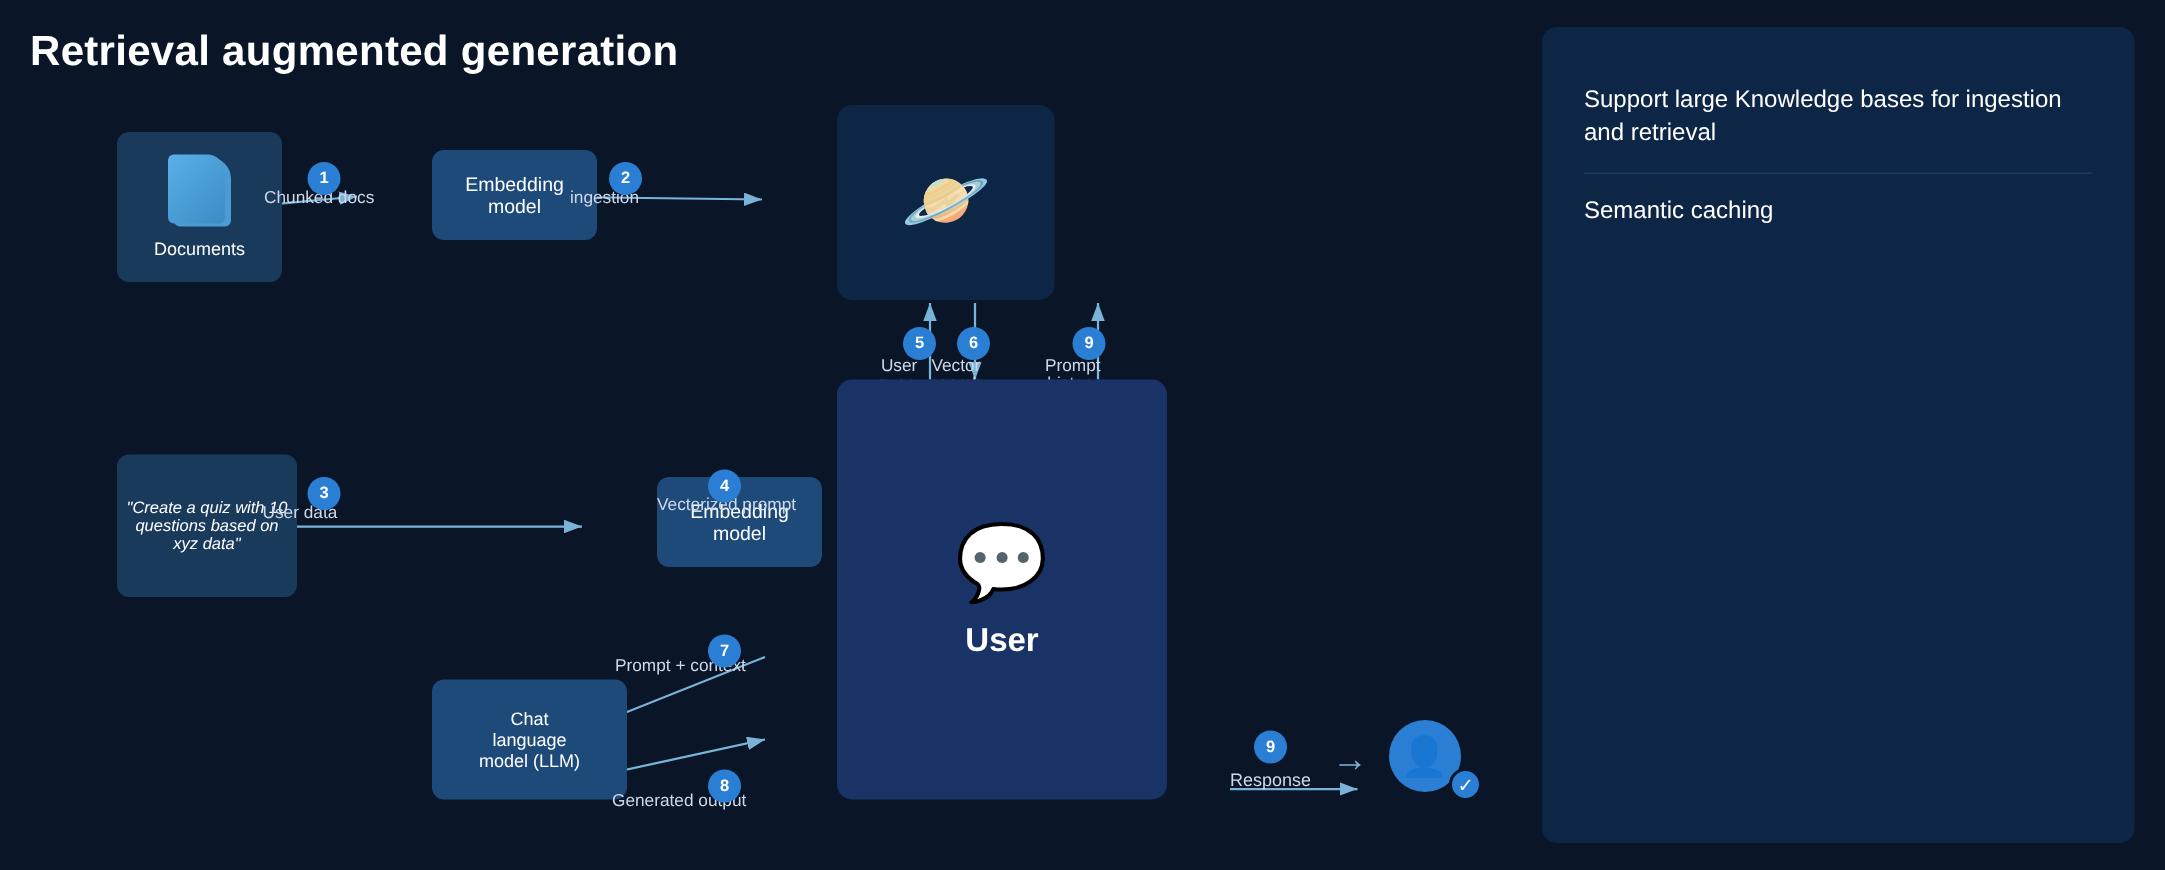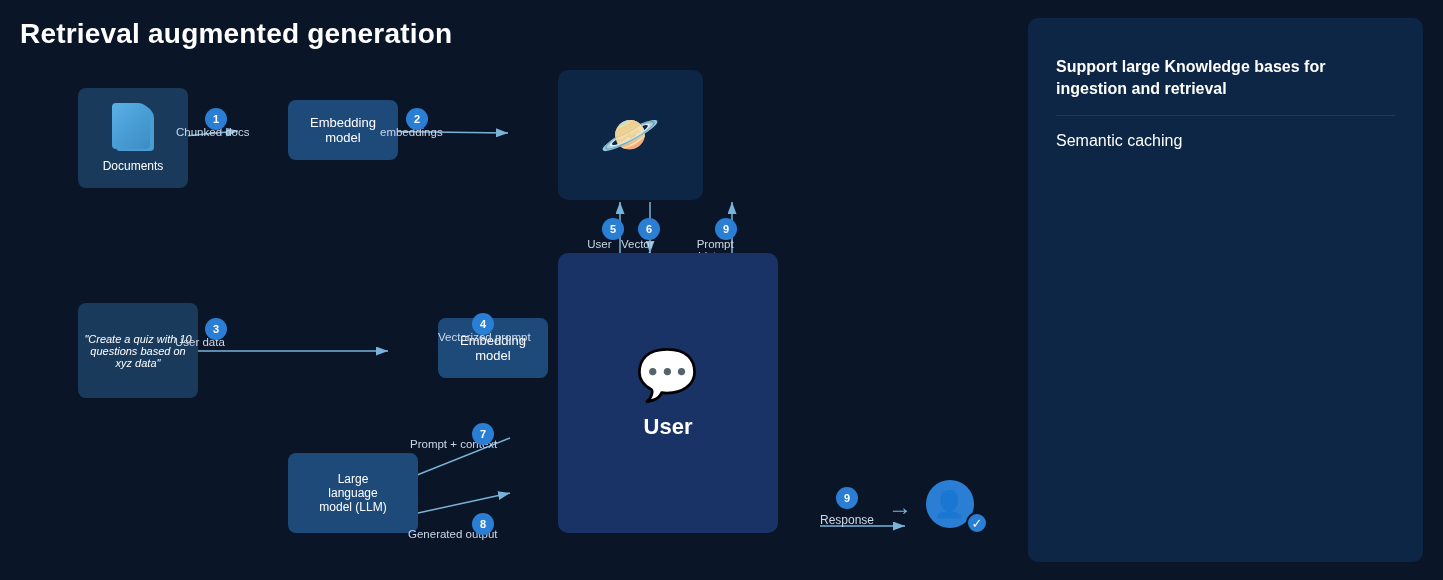--- a/index.html
+++ b/index.html
@@ -153,21 +153,21 @@
       font-size: 16px;
       color: #fff;
       font-weight: 400;
       line-height: 1.4;
     }
     .panel-item:last-child {
       border-bottom: none;
     }
     .panel-item.highlighted {
       color: #fff;
-      font-weight: 700;
+      font-weight: 400;
     }
     .step9-circle-resp {
       width: 22px; height: 22px;
       border-radius: 50%;
       background: #2a7fd4;
       display: flex; align-items: center; justify-content: center;
       font-size: 11px; font-weight: 700; color: #fff;
     }
   </style>
 </head>
@@ -220,21 +220,21 @@
 
     <div class="flow-label" style="left:156px;top:108px;">Chunked docs</div>
 
     <div class="box box-embedding1">
       <span style="white-space:pre-line;">Embedding
 model</span>
     </div>
 
     <div class="step-circle" style="left:386px;top:90px;">2</div>
 
-    <div class="flow-label" style="left:360px;top:108px;">embeddings</div>
+    <div class="flow-label" style="left:360px;top:108px;">ingestion</div>
 
     <div class="box box-cosmos">
 
       <div style="font-size:48px;line-height:1;">🪐</div>
     </div>
 
     <div class="step-circle" style="left:582px;top:200px;">5</div>
     <div class="flow-label" style="left:565px;top:220px;">User<br>query</div>
 
     <div class="step-circle" style="left:618px;top:200px;">6</div>
@@ -257,21 +257,21 @@
 
     <div class="step-circle" style="left:452px;top:295px;">4</div>
     <div class="flow-label" style="left:418px;top:313px;">Vectorized prompt</div>
 
     <div class="box box-chat">
       <div style="font-size:50px;color:#4a9dd4;">💬</div>
       <span style="font-size:22px;font-weight:600;color:#fff;">User</span>
     </div>
 
     <div class="box box-llm">
-      <span style="white-space:pre-line;font-size:12px;text-align:center;">Large
+      <span style="white-space:pre-line;font-size:12px;text-align:center;">Chat
 language
 model (LLM)</span>
     </div>
 
     <div class="step-circle" style="left:452px;top:405px;">7</div>
     <div class="flow-label" style="left:390px;top:420px;">Prompt + context</div>
 
     <div class="step-circle" style="left:452px;top:495px;">8</div>
     <div class="flow-label" style="left:388px;top:510px;">Generated output</div>
 

